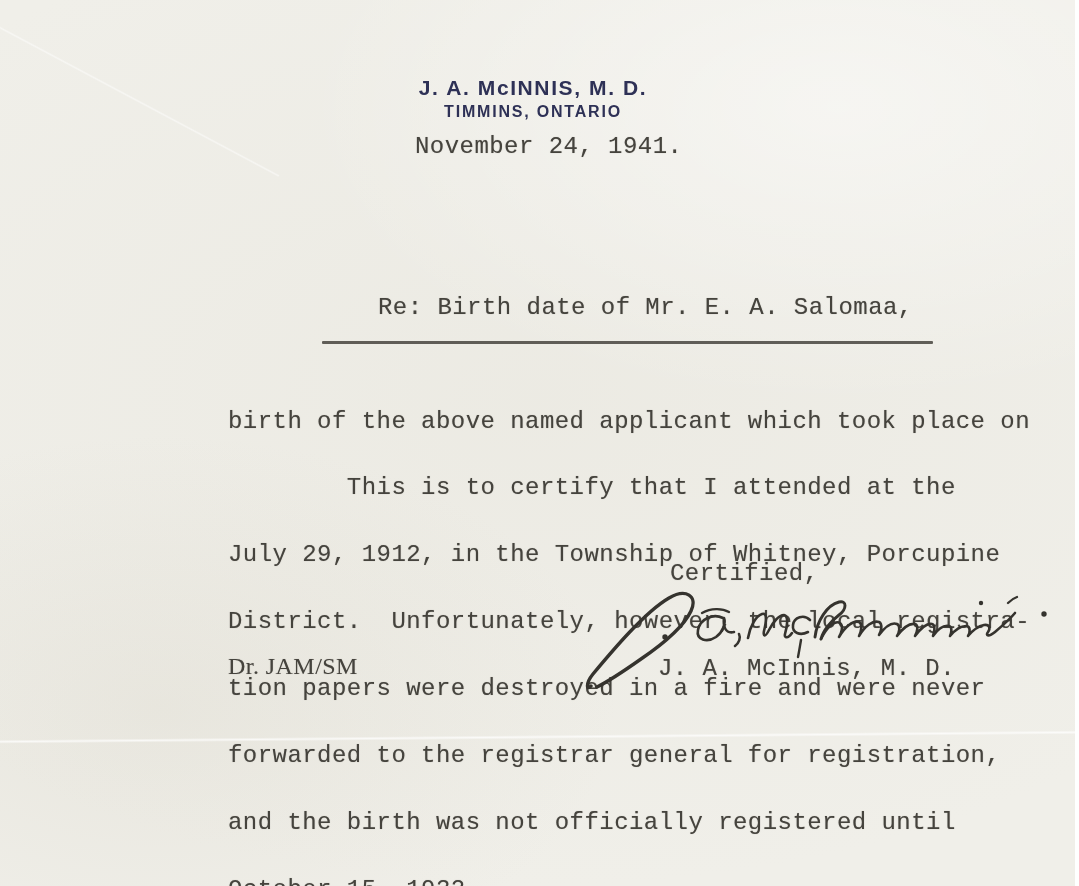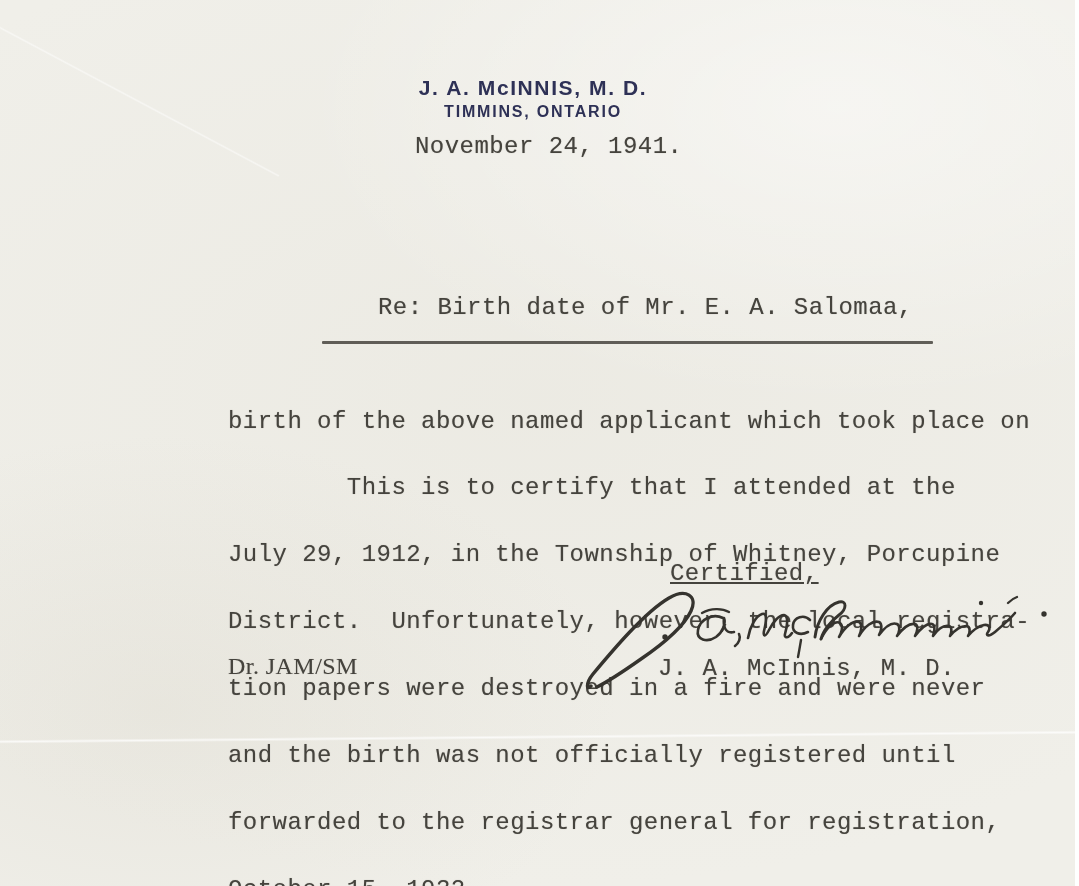--- a/index.html
+++ b/index.html
@@ -73,26 +73,26 @@
 
   <div class="tw" style="left:378px;top:297px;">Re: Birth date of Mr. E. A. Salomaa,</div>
   <div class="subject-underline"></div>
 
   <div class="tw" style="left:228px;top:366px;">
     <div>birth of the above named applicant which took place on</div>
     <div>        This is to certify that I attended at the</div>
     <div>July 29, 1912, in the Township of Whitney, Porcupine</div>
     <div>District.  Unfortunately, however, the local registra-</div>
     <div>tion papers were destroyed in a fire and were never</div>
+    <div>forwarded to the registrar general for registration,</div>
     <div>and the birth was not officially registered until</div>
-    <div>forwarded to the registrar general for registration,</div>
     <div>October 15, 1932.</div>
   </div>
 
-  <div class="tw" style="left:670px;top:563px;text-decoration:underline;">Certified,</div>
+  <div class="tw" style="left:670px;top:563px;">Certified,</div>
 
   <svg class="sig-svg" viewBox="0 0 470 110" aria-label="cursive signature J. A. McInnis.">
     <g fill="none" stroke="#35332e" stroke-linecap="round" stroke-linejoin="round">
 
       <path stroke-width="3.4" d="M 6 96 C 2 101 0 94 8 84 C 28 60 60 22 84 8 C 101 -2 113 6 106 21 C 99 36 78 54 56 69 C 39 81 22 92 12 97"></path>
       <circle r="2.7" cx="80" cy="47" fill="#35332e" stroke="none"></circle>
 
       <path stroke-width="2.6" d="M 138 28 C 128 23 115 29 113 40 C 111 50 122 53 131 47 C 138 42 141 33 139 28 C 138 36 140 44 149 42"></path>
       <path stroke-width="2.4" d="M 117 23 C 126 18 137 18 144 22"></path>
       <path stroke-width="2.6" d="M 154 44 C 156 48 154 53 150 56"></path>

